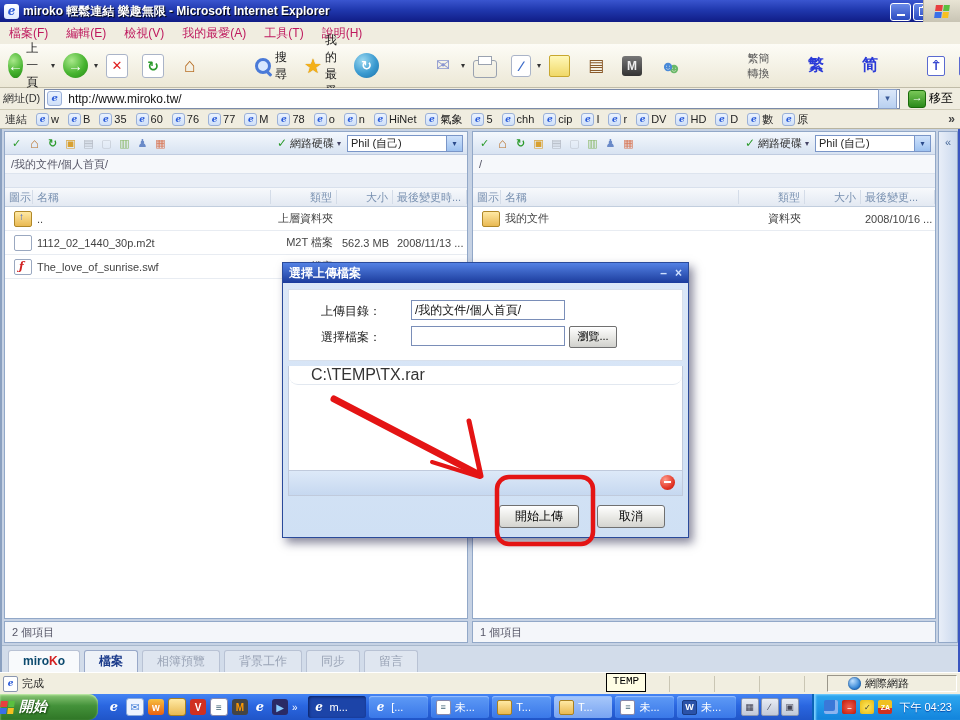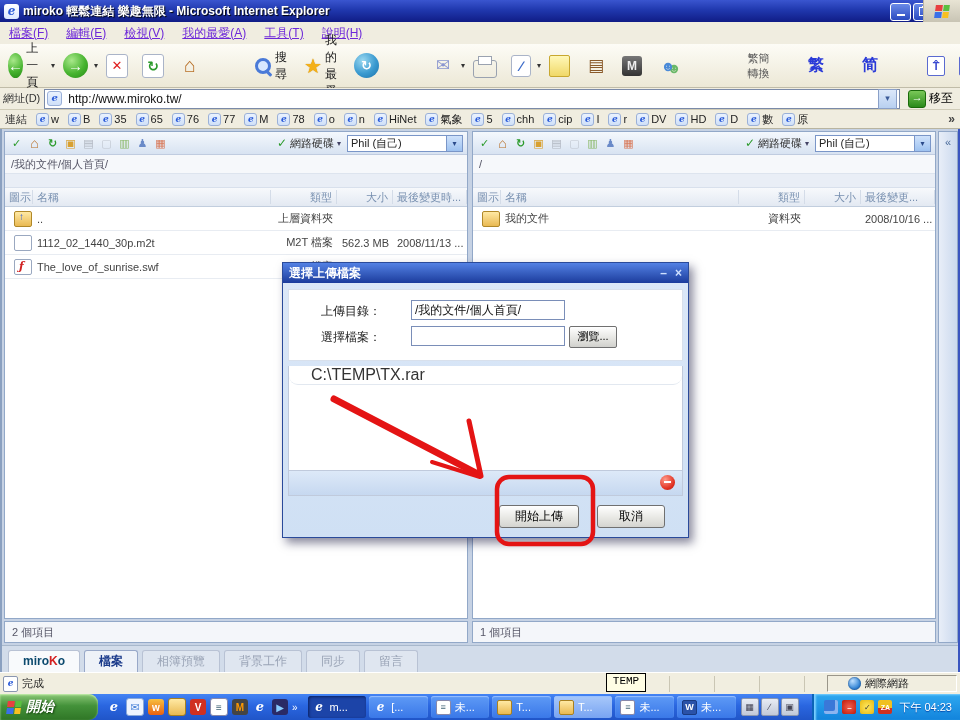--- a/index.html
+++ b/index.html
@@ -18,21 +18,21 @@
   .wbtn{width:19px;height:16px;border:1px solid #fff;border-radius:3px;
     background:linear-gradient(#6a8ae8,#2a4ac0);color:#fff;font:bold 10px/14px "Liberation Sans",sans-serif;
     text-align:center;}
   .wbtn.close{background:linear-gradient(#f08868,#d03818 60%,#b02808);}
   .wbtn .minbar{display:block;width:8px;height:2px;background:#fff;margin:10px auto 0;}
   .wbtn .restsq{display:block;width:8px;height:7px;border:1px solid #fff;margin:3px auto 0;box-shadow:2px -2px 0 -1px #fff;}
 
   
   .menubar{position:absolute;left:0;top:22px;width:960px;height:22px;background:#f0ede0;
     border-bottom:1px solid #d0ccb8;display:flex;align-items:center;}
-  .mitem{padding:0 9px;color:#6d28d9;text-decoration:underline;}
+  .mitem{padding:0 9px;color:#be185d;}
   .ielogo{position:absolute;right:0;top:0;width:36px;height:22px;background:linear-gradient(#e8e4d4,#c8c4b4);
     border-left:1px solid #b8b4a0;display:flex;align-items:center;justify-content:center;}
   .flag{width:14px;height:13px;display:grid;grid-template-columns:1fr 1fr;grid-template-rows:1fr 1fr;gap:1px;transform:skewX(-8deg);}
   .flag i{display:block;}
   .flag .f1{background:#e84040;}.flag .f2{background:#5ac040;}
   .flag .f3{background:#3a70e8;}.flag .f4{background:#f8c020;}
 
   
   .toolbar{position:absolute;left:0;top:44px;width:960px;height:44px;
     background:linear-gradient(#fdfcf6,#ece8d6);border-bottom:1px solid #c0bca8;
@@ -166,21 +166,21 @@
   .globe{width:13px;height:13px;border-radius:50%;background:radial-gradient(circle at 35% 30%,#bfe0ff,#3a8ad8 60%,#1a5aa8);
     box-shadow:inset 0 0 2px #0a3a78;}
   .temp-tip{position:absolute;left:606px;top:673px;width:38px;height:17px;background:#fffde4;border:1px solid #000;
     font:11px/15px "Liberation Mono",monospace;text-align:center;color:#000;z-index:25;}
 
   
   .taskbar{position:absolute;left:0;top:694px;width:960px;height:26px;
     background:linear-gradient(#4484f4,#2a66e0 45%,#2055c8);display:flex;align-items:center;}
   .startbtn{width:98px;height:26px;border-radius:0 9px 9px 0;
     background:linear-gradient(#8cc878,#44923a 45%,#2f7626);display:flex;align-items:center;gap:5px;
-    padding-left:7px;box-sizing:border-box;color:#fff;font:italic bold 14px "Liberation Sans",sans-serif;
+    box-sizing:border-box;color:#fff;font:italic bold 14px "Liberation Sans",sans-serif;
     text-shadow:1px 1px 2px #12400a;box-shadow:inset 0 1px 2px #c8f0b0;}
   .ql{display:flex;align-items:center;gap:4px;margin-left:8px;}
   .qicon{width:16px;height:16px;border-radius:3px;display:flex;align-items:center;justify-content:center;
     font-size:10px;font-weight:bold;}
   .qi-ie,.qi-ie2{color:#fff;font:italic bold 13px/16px "DejaVu Serif",serif;}
   .qi-mail{background:#eef4ff;color:#4a82d8;border:1px solid #8aa8d8;font-size:11px;}
   .qi-amp{background:linear-gradient(#f8c040,#e86010);color:#fff;}
   .qi-folder{background:linear-gradient(#ffe9a4,#e9b952);border:1px solid #a88020;}
   .qi-red{background:#d03020;color:#fff;}
   .qi-doc{background:#fff;color:#467;border:1px solid #88a;}
@@ -458,21 +458,21 @@
           <span>B</span>
         </span>
 
         <span class="link-item">
           <span class="mini-e"></span>
           <span>35</span>
         </span>
 
         <span class="link-item">
           <span class="mini-e"></span>
-          <span>65</span>
+          <span>60</span>
         </span>
 
         <span class="link-item">
           <span class="mini-e"></span>
           <span>76</span>
         </span>
 
         <span class="link-item">
           <span class="mini-e"></span>
           <span>77</span>

